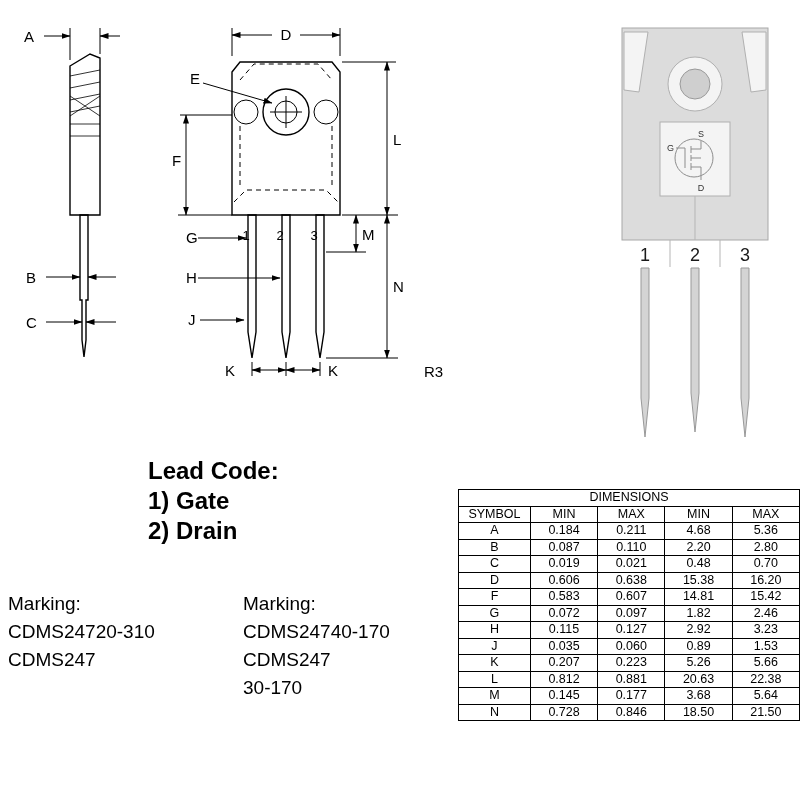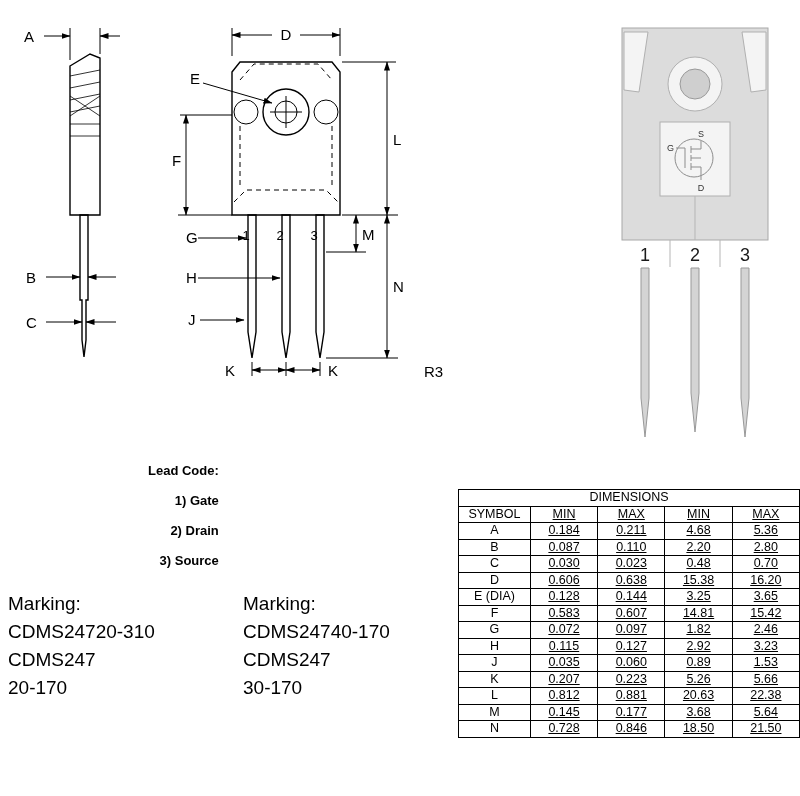--- a/index.html
+++ b/index.html
@@ -20,31 +20,31 @@
 
   
   .pkg-body { fill:#dcdcdc; stroke:#a8a8a8; stroke-width:1; }
   .pkg-light { fill:#f4f4f4; stroke:#b0b0b0; stroke-width:1; }
   .pkg-mid { fill:#cfcfcf; stroke:#9a9a9a; stroke-width:1; }
   .pkg-pin { fill:#d4d4d4; stroke:#999; stroke-width:1; }
   .pkg-line { stroke:#8d8d8d; stroke-width:1; fill:none; }
   .pkg-faint { stroke:#b5b5b5; stroke-width:1; fill:none; }
 
   
-  .lead-code { left:148px; top:456px; font-weight:bold; font-size:13px; line-height:30px;text-align:right; }
+  .lead-code { left:148px; top:456px; font-weight:bold; font-size:24px; line-height:30px; }
   .marking   { font-weight:normal; font-size:19px; line-height:28px; }
   .m1 { left:8px;   top:590px; }
   .m2 { left:243px; top:590px; }
 
   
   .dims-table { left:458px; top:489px; border-collapse:collapse; font-size:12.5px;border-radius:24px; }
   .dims-table td { border:1px solid #000; text-align:center; padding:1px 3px;
                    height:16.5px; line-height:1.05; font-weight:400; white-space:nowrap; }
   .sym-col { width:74px; }
-  .val-col { width:72px;text-decoration:underline; }
+  .val-col { width:72px; }
 </style>
 </head>
 <body>
 
 <svg class="abs" style="left:0;top:0" width="800" height="450" viewBox="0 0 800 450">
   <defs>
     <marker id="mE" markerWidth="9" markerHeight="6" refX="8.5" refY="3" orient="auto" markerUnits="userSpaceOnUse">
       <path d="M0,0 L9,3 L0,6 Z" fill="#000"></path>
     </marker>
     <marker id="mS" markerWidth="9" markerHeight="6" refX="0.5" refY="3" orient="auto" markerUnits="userSpaceOnUse">
@@ -177,28 +177,26 @@
     <path class="pkg-pin" d="M641,268 L649,268 L649,398 L645,437 L641,398 Z"></path>
     <path class="pkg-pin" d="M691,268 L699,268 L699,393 L695,432 L691,393 Z"></path>
     <path class="pkg-pin" d="M741,268 L749,268 L749,398 L745,437 L741,398 Z"></path>
   </g>
 </svg>
 
 <div class="abs lead-code">
   <div>Lead Code:</div>
   <div>1) Gate</div>
   <div>2) Drain</div>
-  <div>3) Source</div>
 </div>
 
 <div class="abs marking m1">
   <div>Marking:</div>
   <div>CDMS24720-310</div>
   <div>CDMS247</div>
-  <div>20-170</div>
 </div>
 
 <div class="abs marking m2">
   <div>Marking:</div>
   <div>CDMS24740-170</div>
   <div>CDMS247</div>
   <div>30-170</div>
 </div>
 
 <table class="abs dims-table">
@@ -222,40 +220,33 @@
       </tr>
       <tr>
         <td class="sym-col">B</td>
         <td class="val-col">0.087</td>
         <td class="val-col">0.110</td>
         <td class="val-col">2.20</td>
         <td class="val-col">2.80</td>
       </tr>
       <tr>
         <td class="sym-col">C</td>
-        <td class="val-col">0.030</td>
-        <td class="val-col">0.023</td>
+        <td class="val-col">0.019</td>
+        <td class="val-col">0.021</td>
         <td class="val-col">0.48</td>
         <td class="val-col">0.70</td>
       </tr>
       <tr>
         <td class="sym-col">D</td>
         <td class="val-col">0.606</td>
         <td class="val-col">0.638</td>
         <td class="val-col">15.38</td>
         <td class="val-col">16.20</td>
       </tr>
       <tr>
-        <td class="sym-col">E (DIA)</td>
-        <td class="val-col">0.128</td>
-        <td class="val-col">0.144</td>
-        <td class="val-col">3.25</td>
-        <td class="val-col">3.65</td>
-      </tr>
-      <tr>
         <td class="sym-col">F</td>
         <td class="val-col">0.583</td>
         <td class="val-col">0.607</td>
         <td class="val-col">14.81</td>
         <td class="val-col">15.42</td>
       </tr>
       <tr>
         <td class="sym-col">G</td>
         <td class="val-col">0.072</td>
         <td class="val-col">0.097</td>

